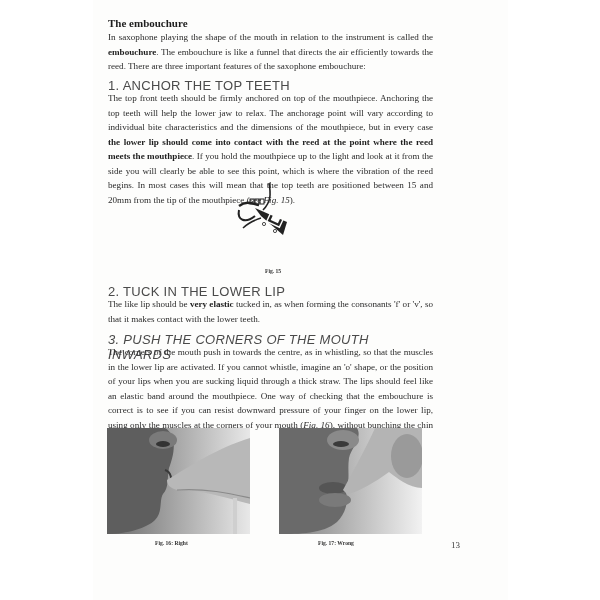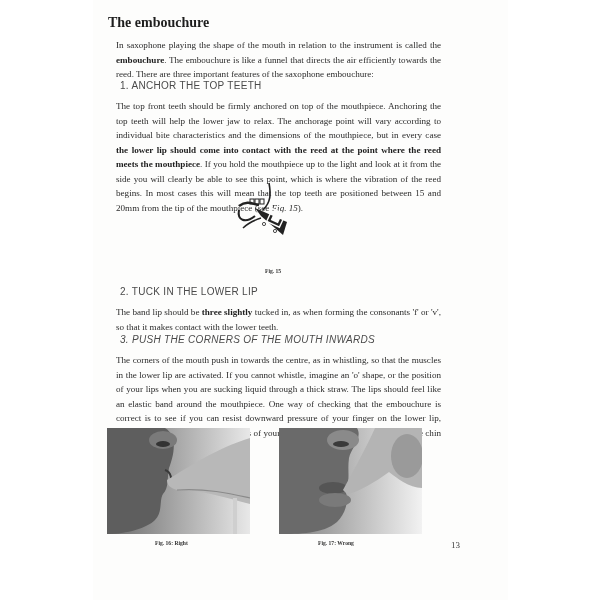--- a/index.html
+++ b/index.html
@@ -26,37 +26,37 @@
       font-family: "Liberation Serif", "DejaVu Serif", serif;
       font-size: 9.1px;
       line-height: 14.5px;
       color: #2b2b2b;
     }
     .title {
       position: absolute;
       top: 16px;
       left: 0;
       font-weight: bold;
-      font-size: 14px;
+      font-size: 11px;
       color: #1e1e1e;
     }
     .para {
       position: absolute;
       left: 0;
       width: 325px;
       text-align: justify;
-      margin: 8px;
+      margin: 0;
     }
     .para b { color: #1e1e1e; }
     .para i { font-style: italic; }
     .heading {
       position: absolute;
-      left: 12px;
+      left: 0;
       font-family: "Liberation Sans", "DejaVu Sans", sans-serif;
-      font-size: 10px;
+      font-size: 13px;
       letter-spacing: 0.3px;
       color: #4a4a4a;
       text-transform: uppercase;
     }
     .fig15 {
       position: absolute;
       left: 127px;
       top: 180px;
       width: 80px;
       height: 80px;
@@ -110,21 +110,21 @@
         <path d="M20 28 L52 42 L48 55 L26 36 Z" fill="#222"></path>
         <rect x="34" y="31" width="14" height="14" fill="none" stroke="#fdfdfc" stroke-width="1.4" transform="rotate(25 41 38)"></rect>
         <rect x="37" y="34" width="8" height="8" fill="#fdfdfc" transform="rotate(25 41 38)"></rect>
         <circle cx="29" cy="44" r="1.6" fill="#fdfdfc" stroke="#222" stroke-width="0.8"></circle>
         <circle cx="40" cy="51" r="1.6" fill="#fdfdfc" stroke="#222" stroke-width="0.8"></circle>
       </svg>
     </div>
     <div class="caption" style="left:157px; top:264px;">Fig. 15</div>
 
     <div class="heading" style="top:285px;text-align:center;">2. Tuck in the lower lip</div>
-    <p class="para" style="top:297px;"><span>The band lip should be </span><b>three slightly</b><span> tucked in, as when forming the consonants 'f' or 'v', so that it makes contact with the lower teeth.</span></p>
+    <p class="para" style="top:297px;"><span>The like lip should be </span><b>very elastic</b><span> tucked in, as when forming the consonants 'f' or 'v', so that it makes contact with the lower teeth.</span></p>
 
     <div class="heading" style="top:333px;font-style:italic;">3. Push the corners of the mouth inwards</div>
     <p class="para" style="top:345px;"><span>The corners of the mouth push in towards the centre, as in whistling, so that the muscles in the lower lip are activated. If you cannot whistle, imagine an 'o' shape, or the position of your lips when you are sucking liquid through a thick straw. The lips should feel like an elastic band around the mouthpiece. One way of checking that the embouchure is correct is to see if you can resist downward pressure of your finger on the lower lip, using only the muscles at the corners of your mouth (</span><i>Fig. 16</i><span>), without bunching the chin (</span><i>Fig. 17</i><span>).</span></p>
   </div>
 
   <div class="photo" style="left:14px; width:143px;">
     <svg width="143" height="106" viewBox="0 0 143 106">
       <defs>
         <linearGradient id="bg16" x1="0" y1="0" x2="1" y2="0">
           <stop offset="0" stop-color="#6a6a6a"></stop>

